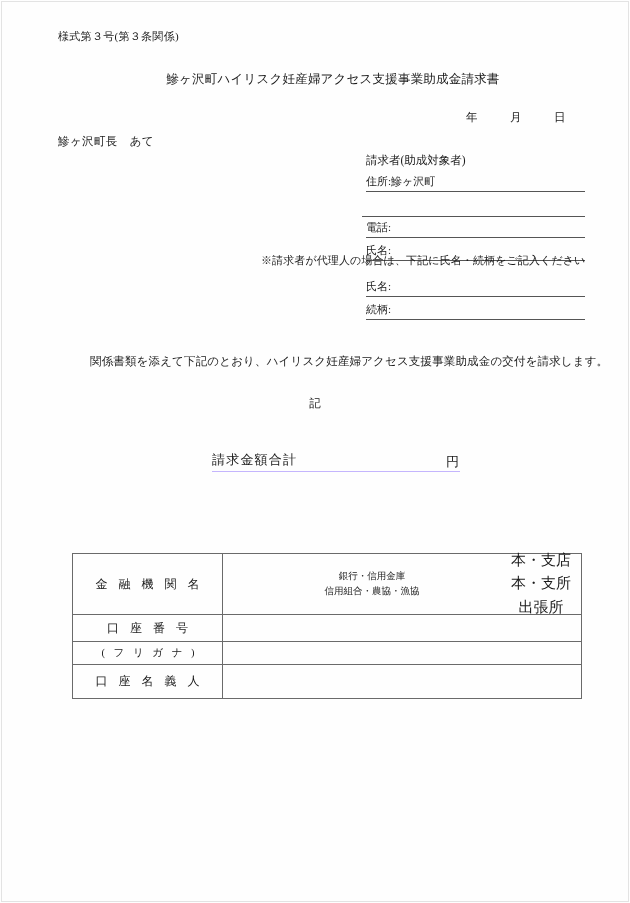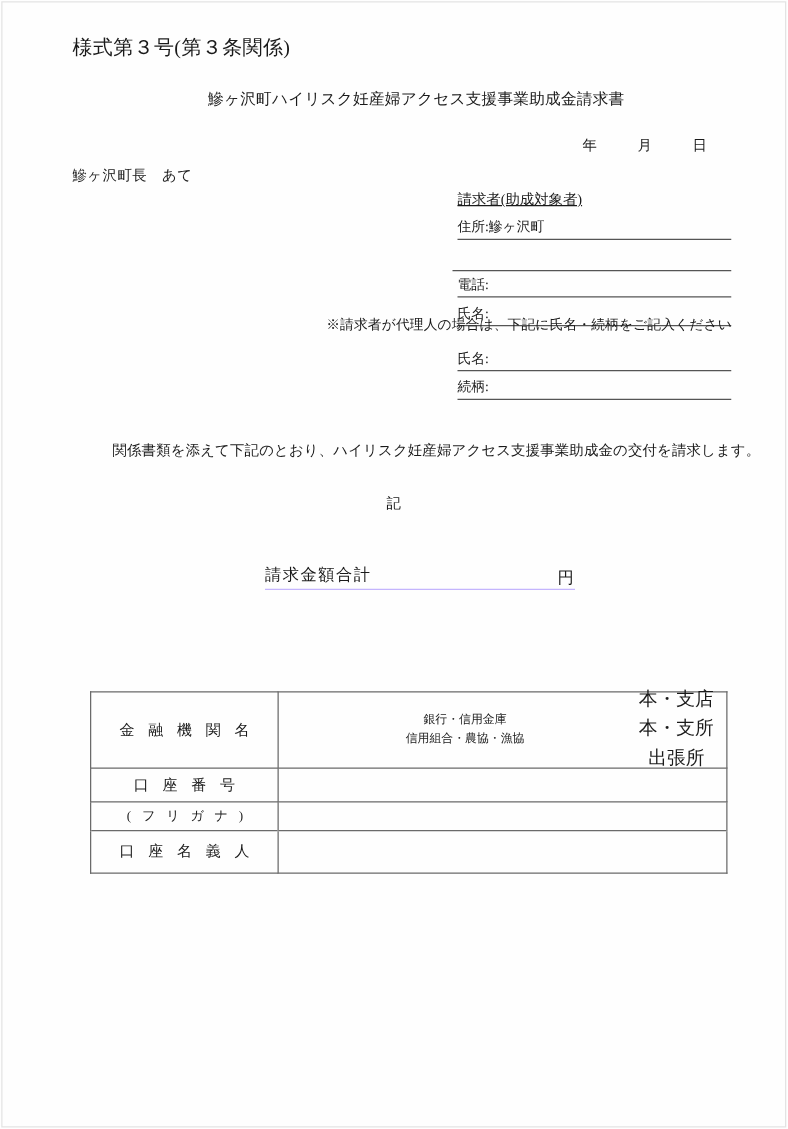--- a/index.html
+++ b/index.html
@@ -34,21 +34,21 @@
   
   .t {
     position: absolute;
     white-space: nowrap;
     line-height: 1;
   }
 
   .form-no {
     left: 58px;
     top: 31px;
-    font-size: 16px;
+    font-size: 11px;
     letter-spacing: 0.3px;
   }
 
   .doc-title {
     left: 0;
     top: 73px;
     width: 630px;
     text-align: center;
     font-size: 12.5px;
     letter-spacing: 0.2px;
@@ -70,21 +70,20 @@
     top: 136px;
     font-size: 11.5px;
     letter-spacing: 0.4px;
   }
 
   
   .claimant-head {
     left: 366px;
     top: 155px;
     font-size: 11.5px;
-    text-decoration: underline;
   }
 
   .field {
     position: absolute;
     height: 18px;
     border-bottom: 1px solid #555;
     box-sizing: border-box;
   }
   .field .lbl {
     position: absolute;

